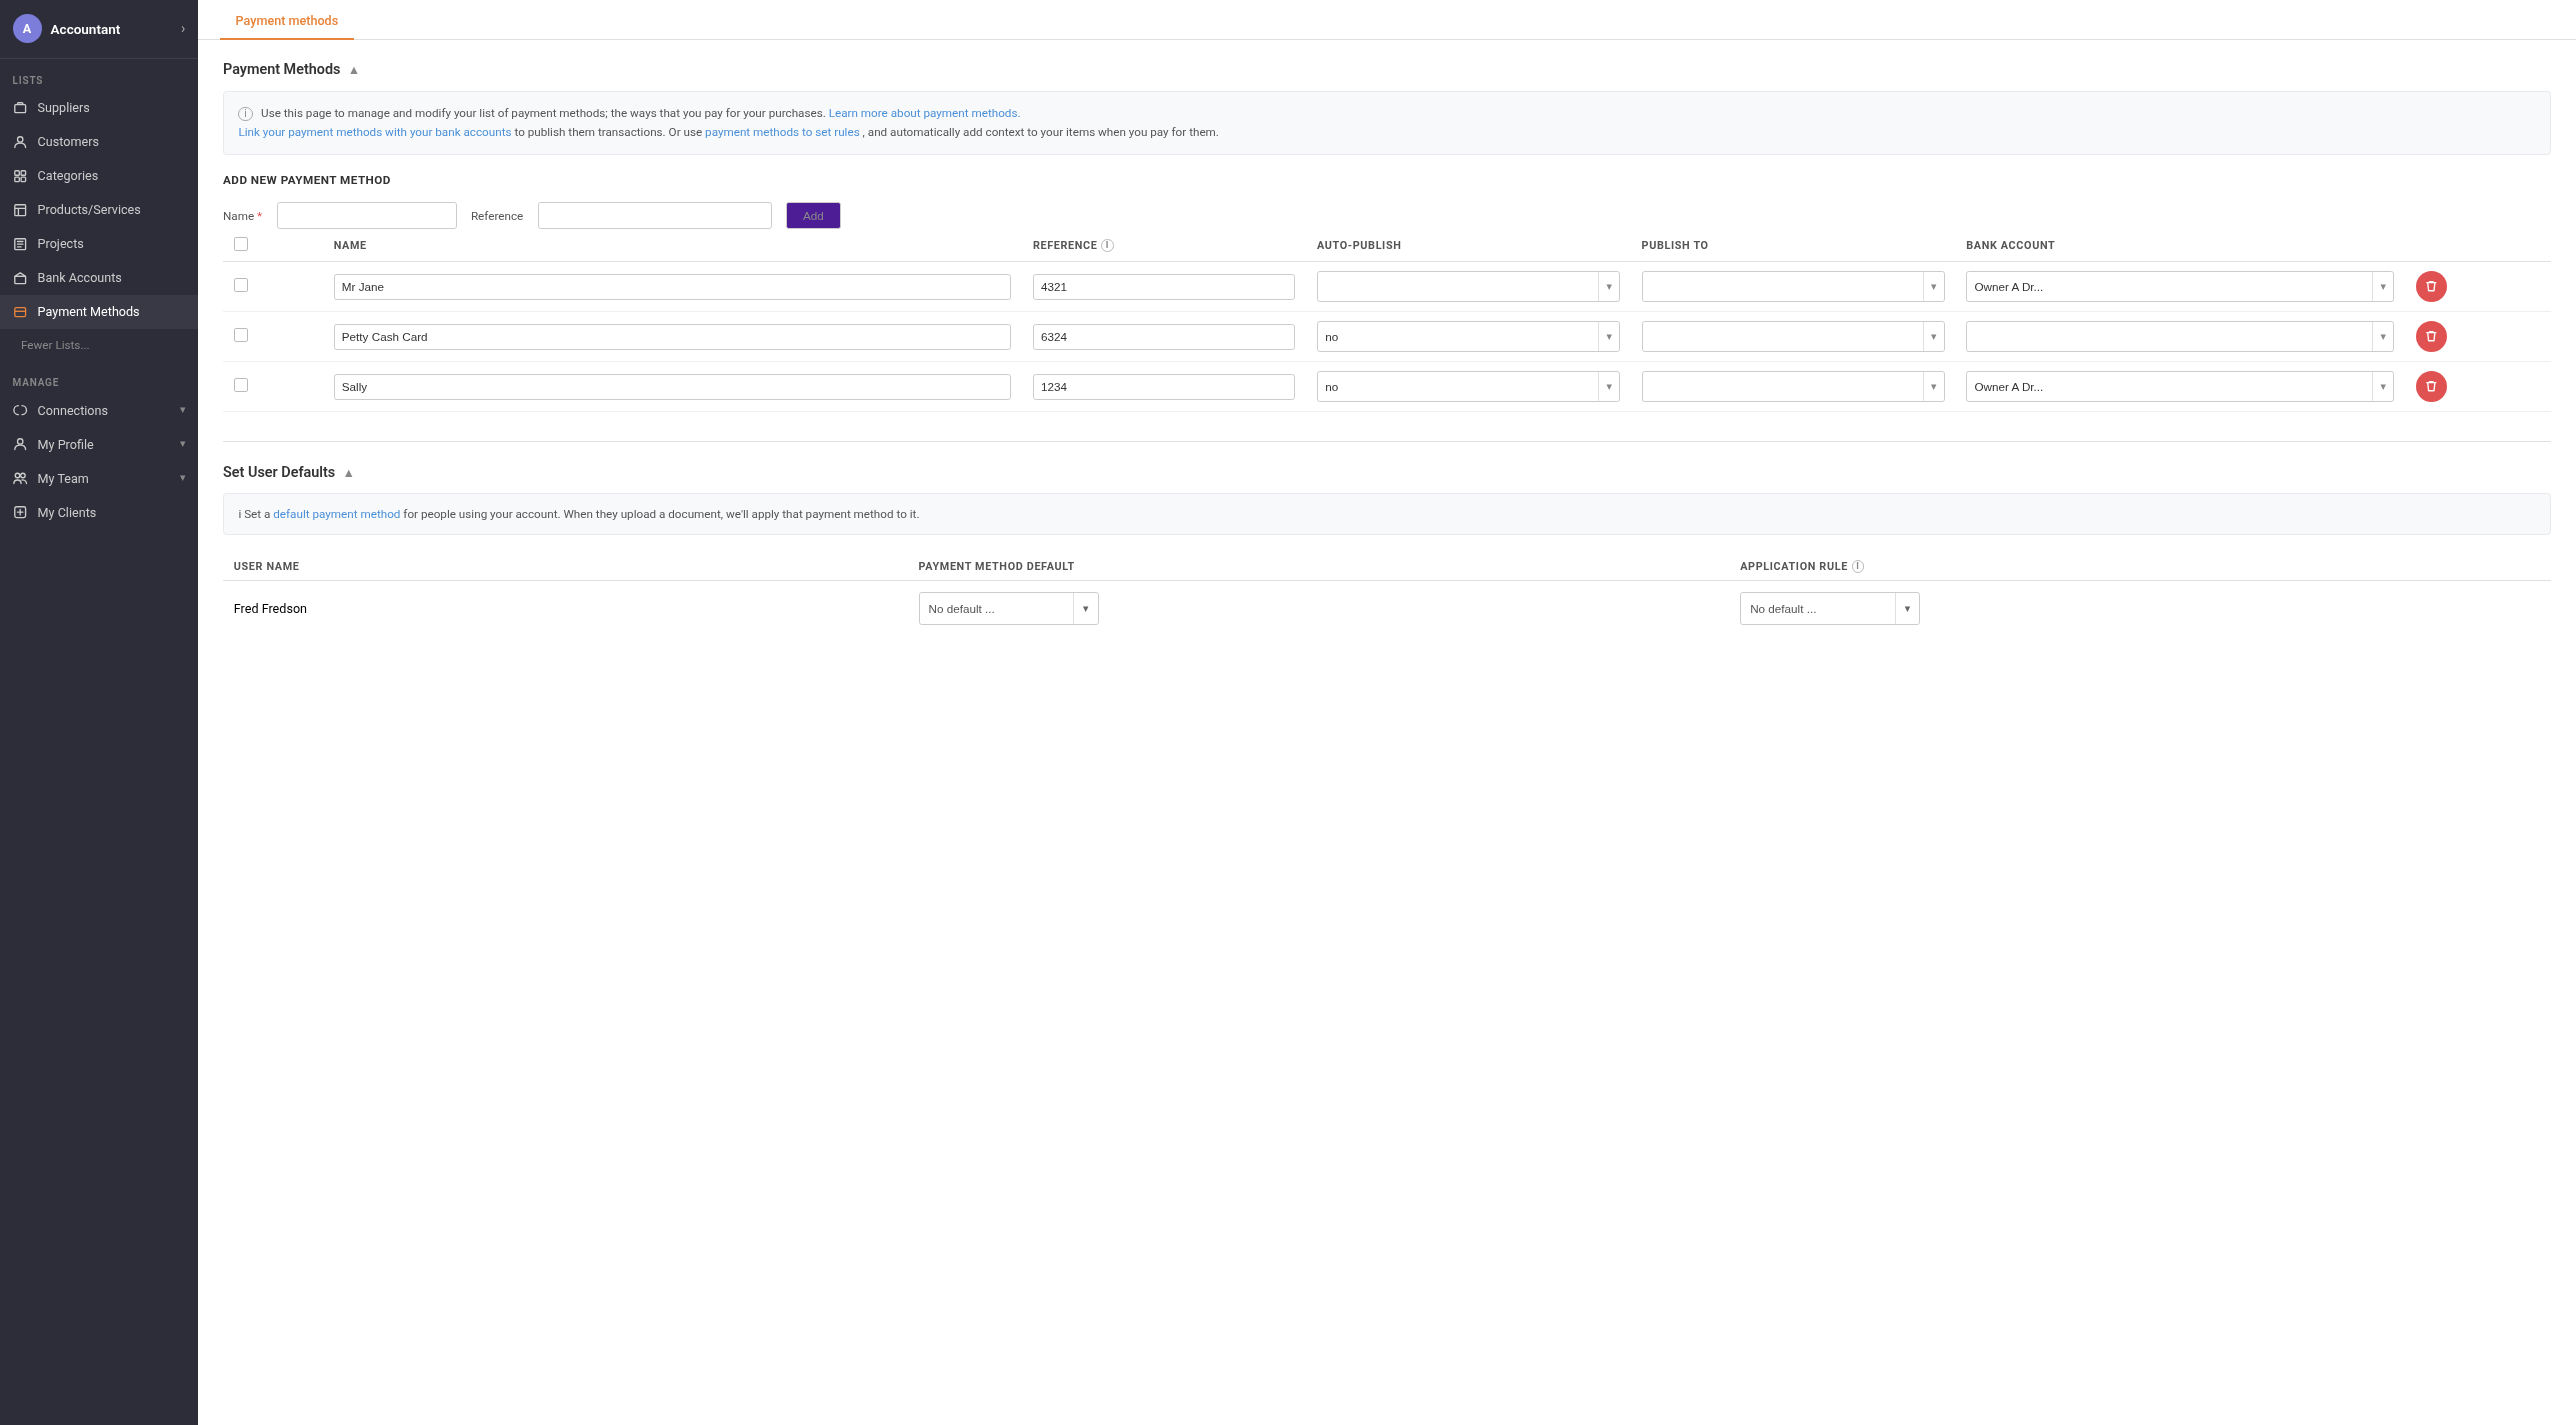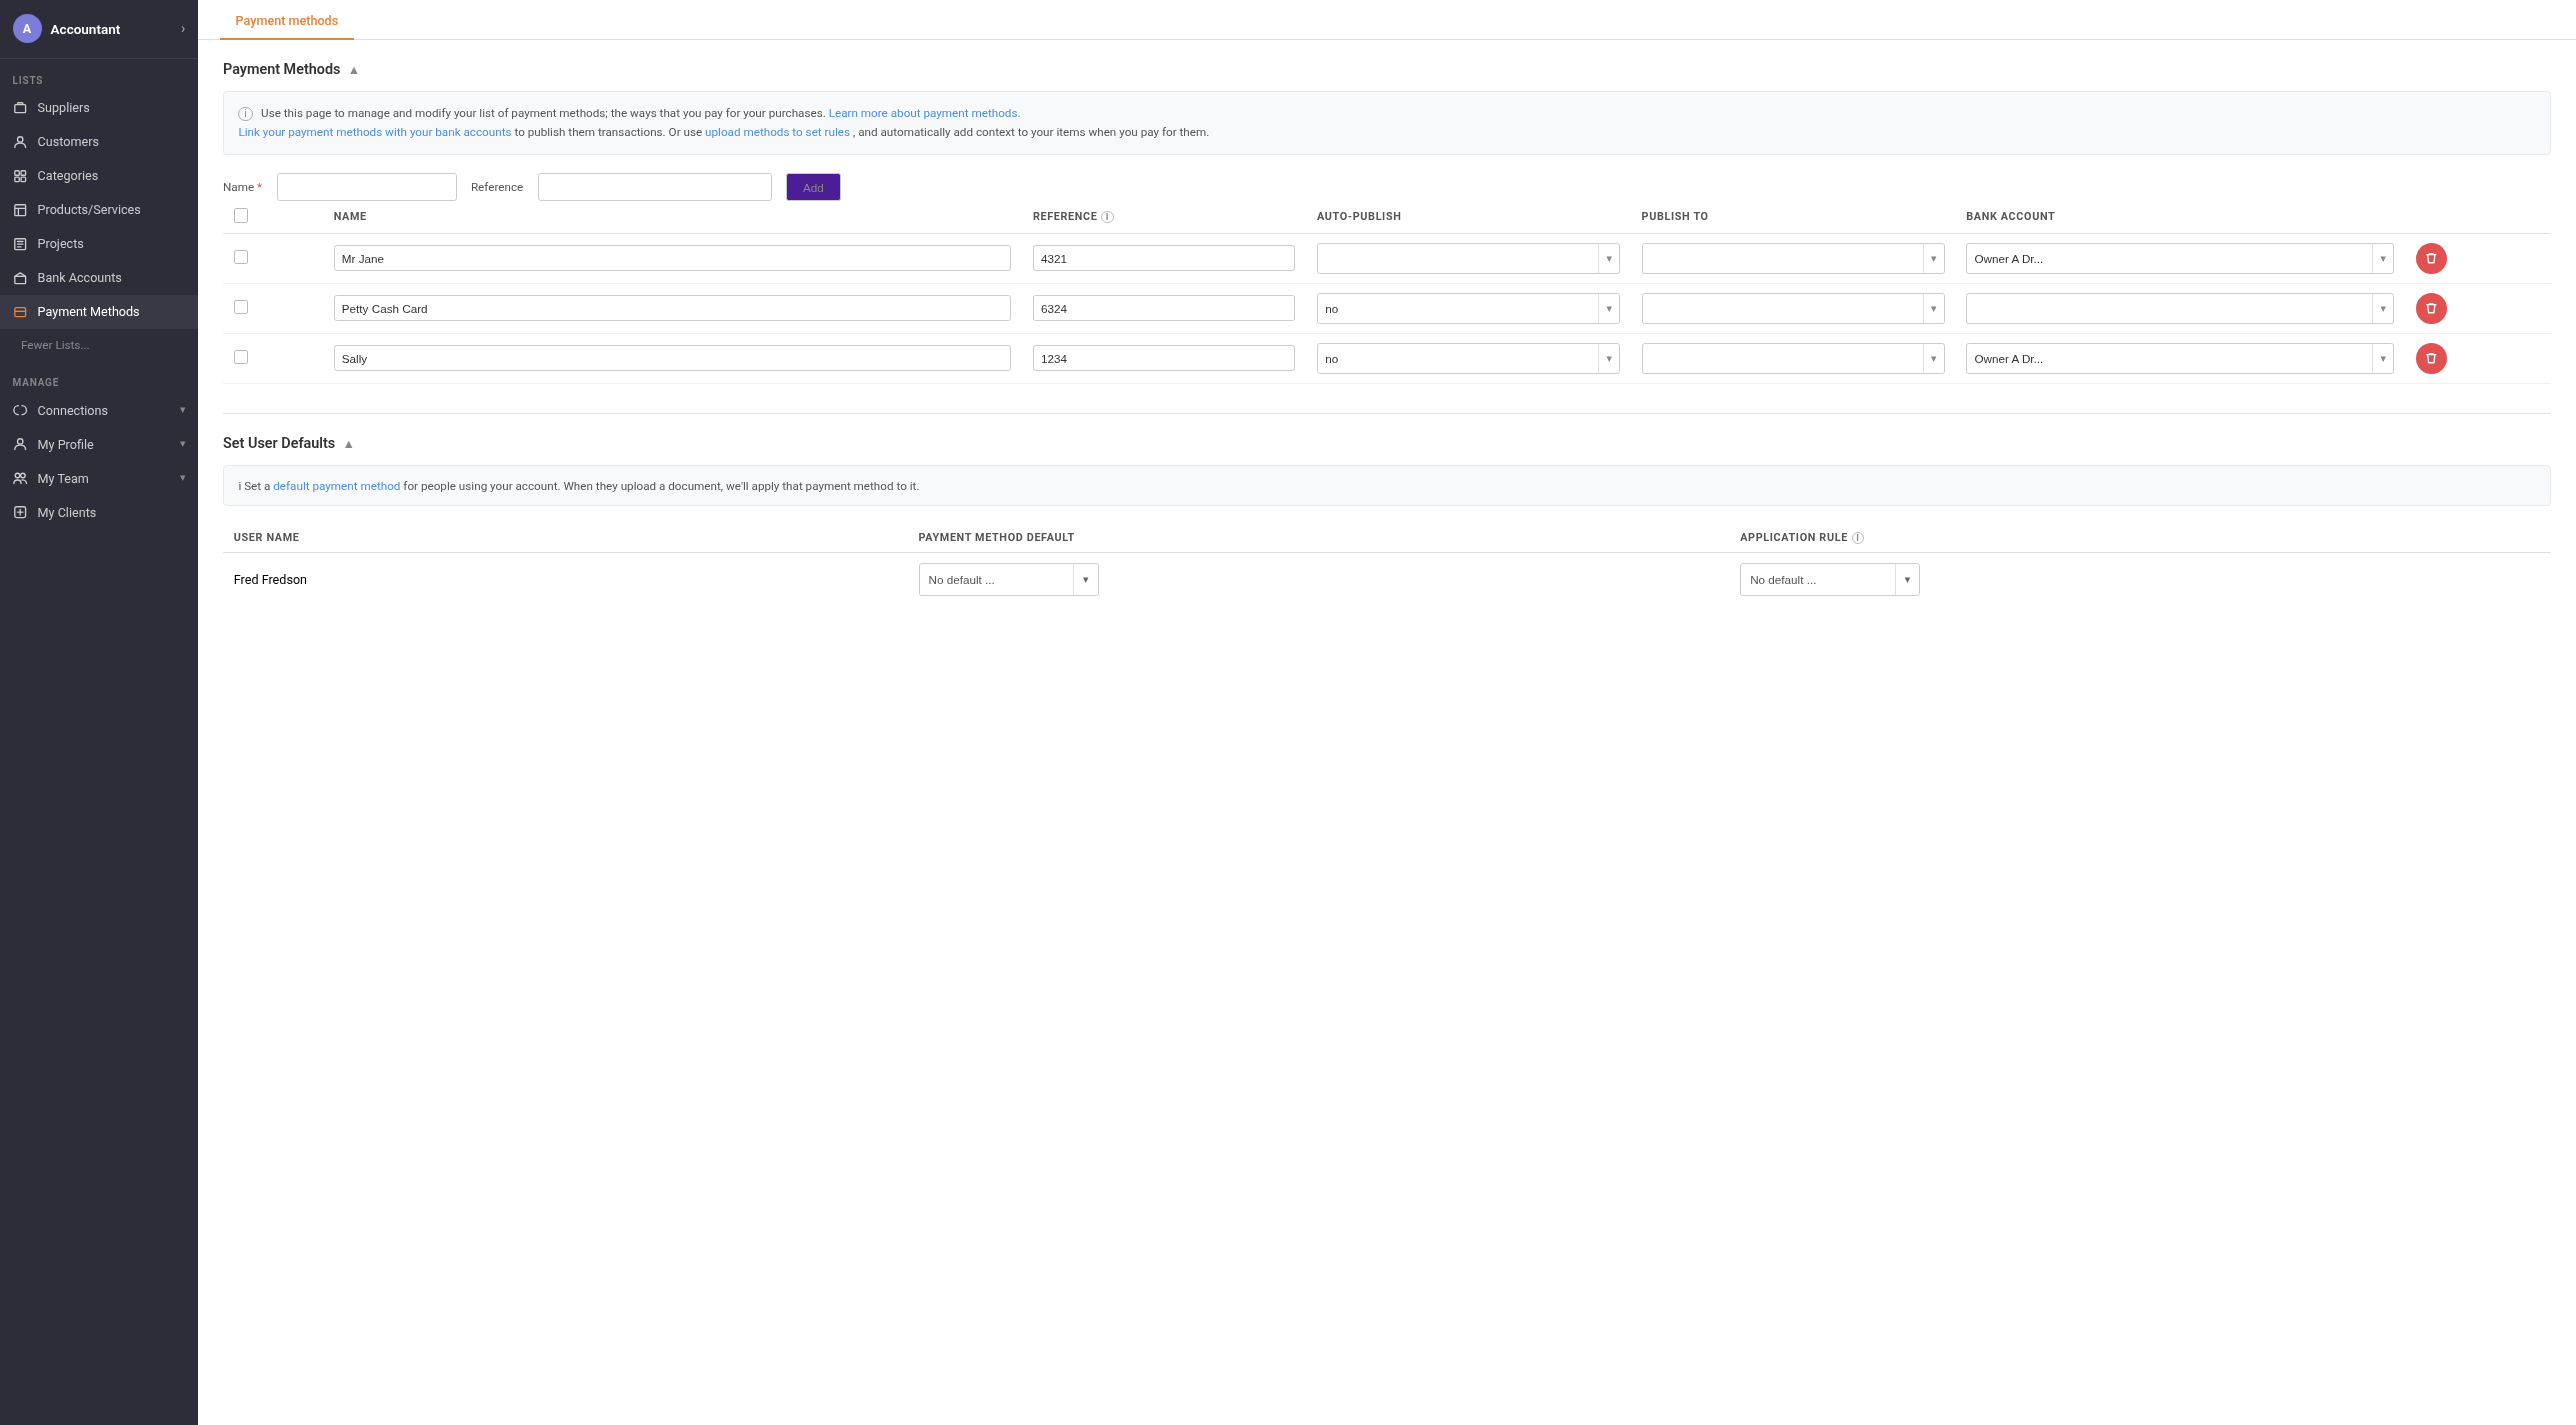--- a/index.html
+++ b/index.html
@@ -545,24 +545,25 @@
       <span class="chevron-up">▲</span>
     </div>
 
     <div class="info-box">
       <span class="info-icon">i</span>
       <span>Use this page to manage and modify your list of payment methods; the ways that you pay for your purchases.</span>
       <a href="#">Learn more about payment methods.</a>
       <br>
       <a href="#">Link your payment methods with your bank accounts</a>
       <span>to publish them transactions. Or use</span>
-      <a href="#">upload methods to set rules</a>
+      <a href="#">payment methods to set rules</a>
       <span>, and automatically add context to your items when you pay for them.</span>
     </div>
 
+    <div class="add-section-title">ADD NEW PAYMENT METHOD</div>
 
     <div class="add-form">
       <label>
         <span>Name</span> <span class="required">*</span>
       </label>
       <input type="text" class="table-input" style="width: 180px;" placeholder="">
       <label>Reference</label>
       <input type="text" class="table-input" style="width: 234px;" placeholder="">
       <button class="btn-add">Add</button>
     </div>

